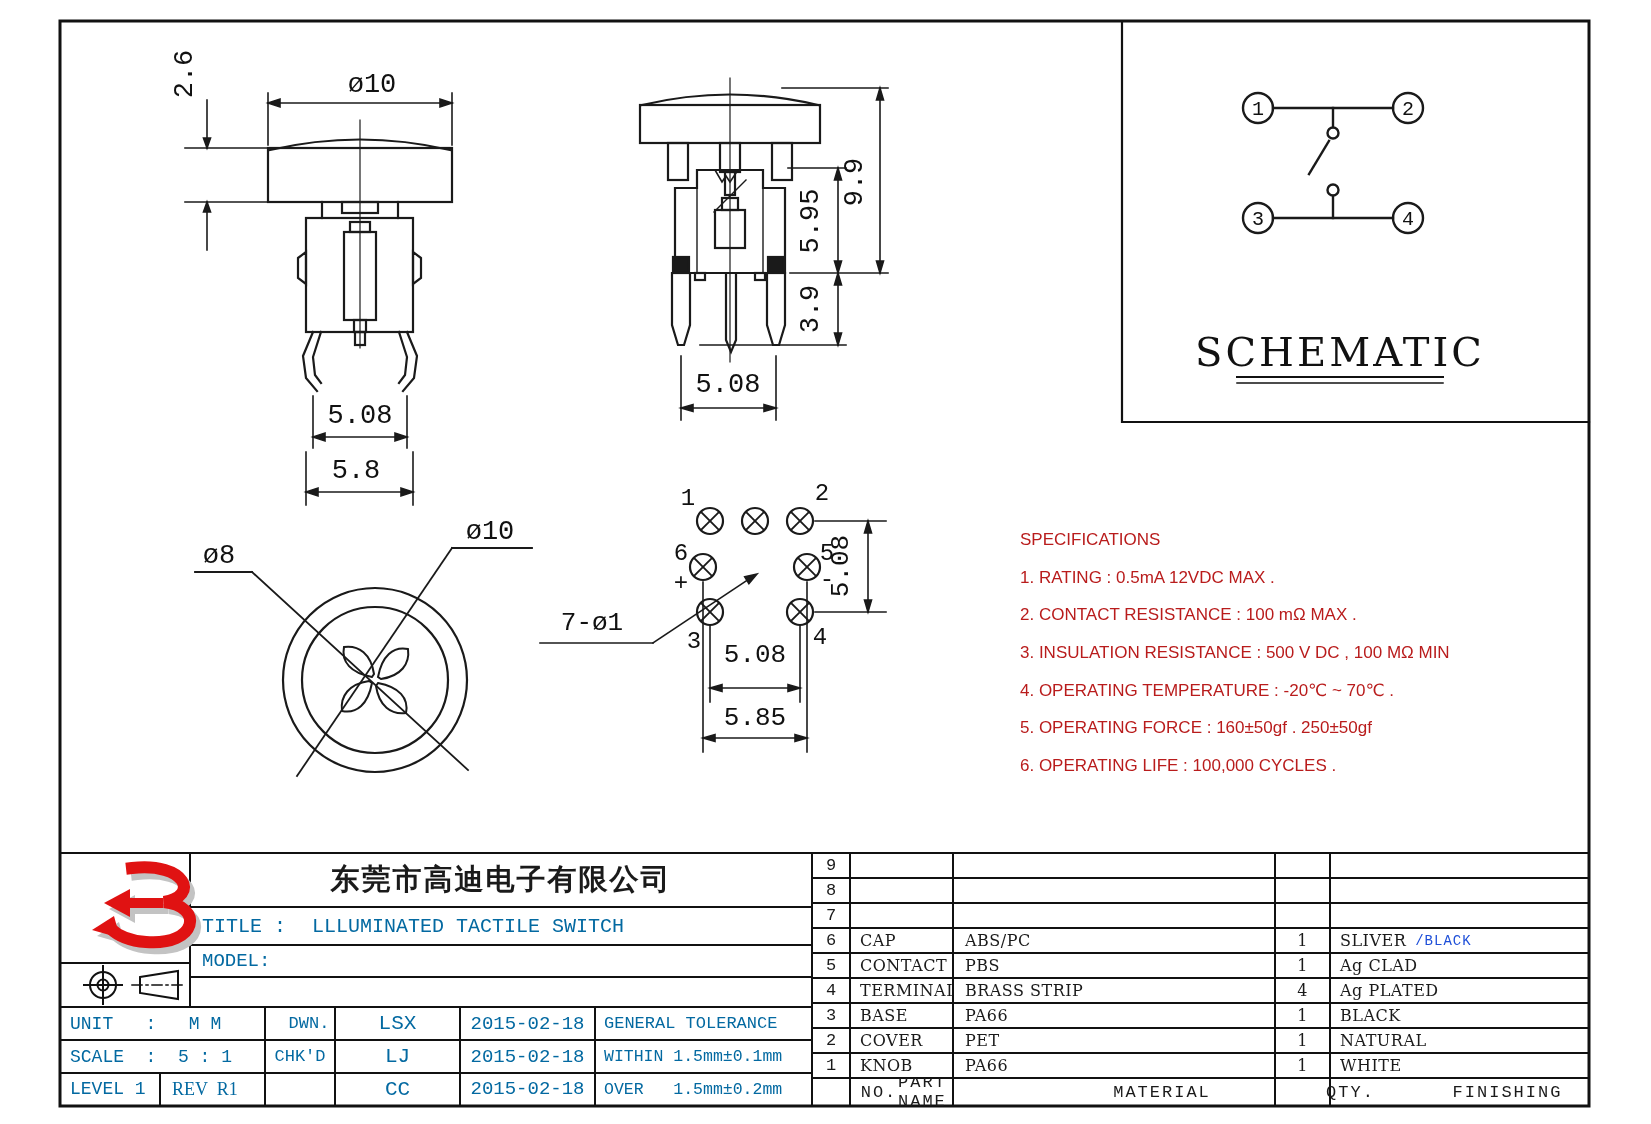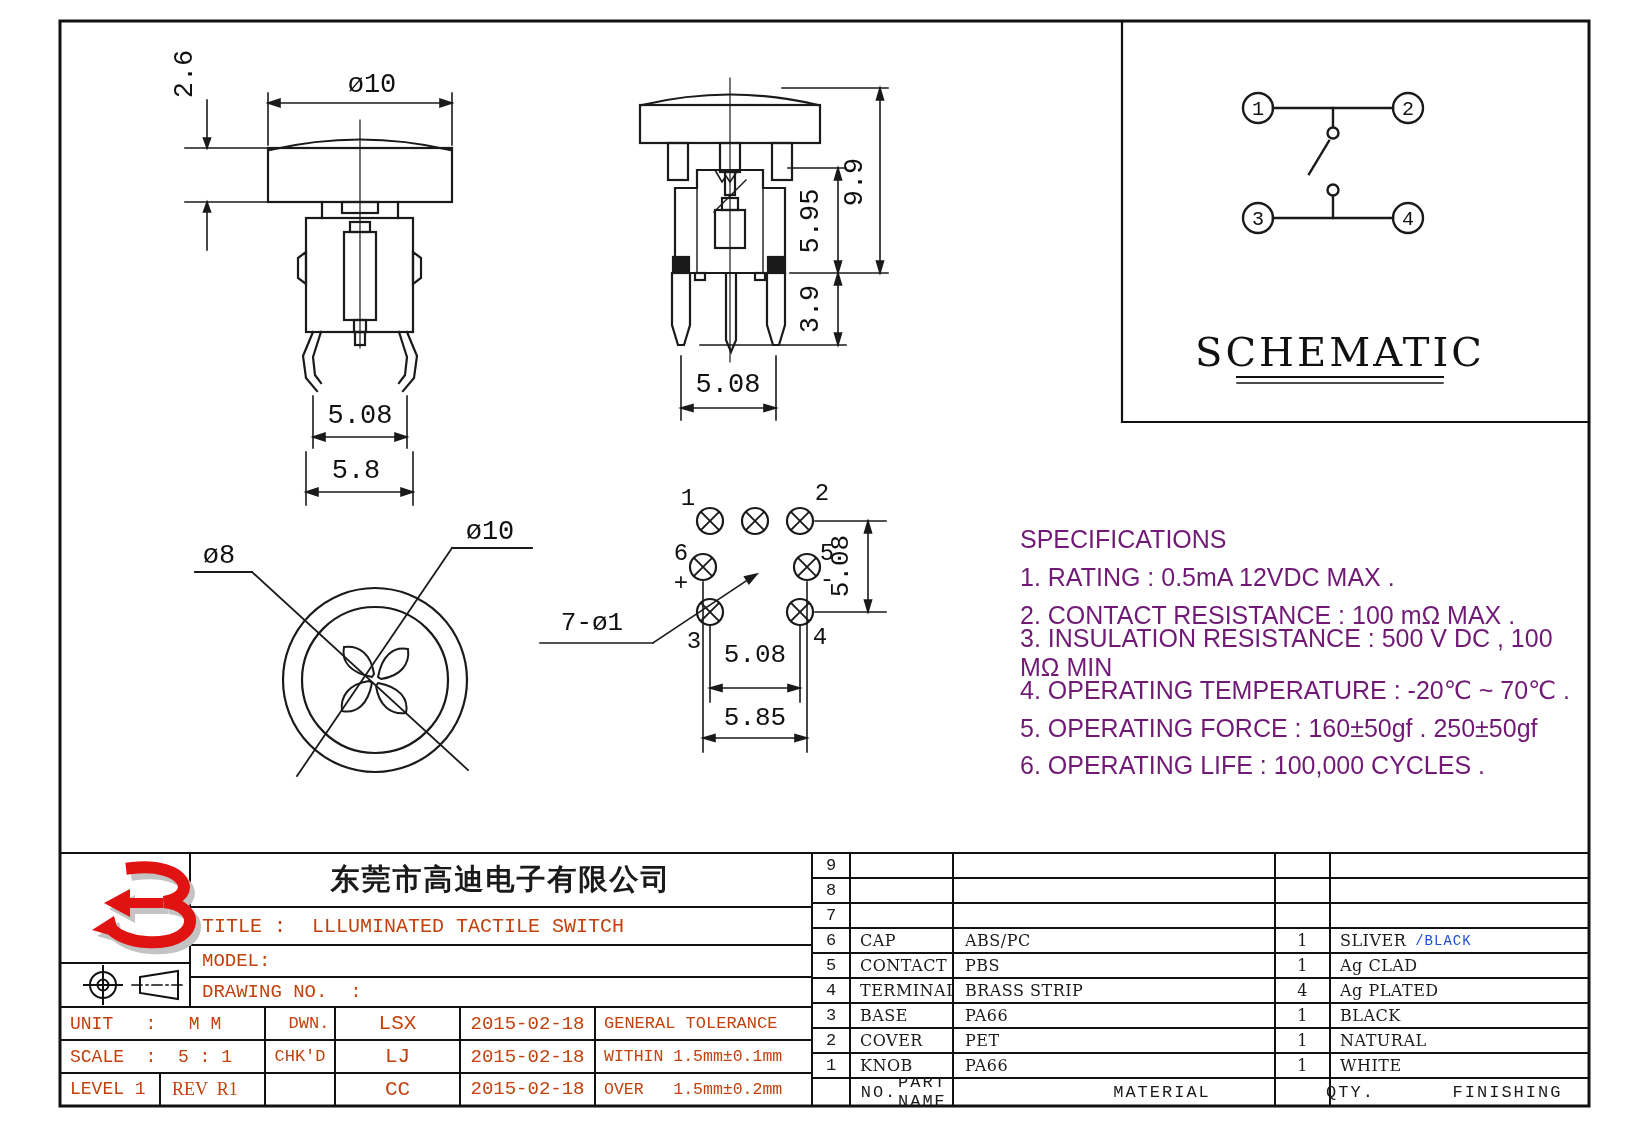--- a/index.html
+++ b/index.html
@@ -8,29 +8,29 @@
     --sans:"Liberation Sans","DejaVu Sans",sans-serif;
     --serifb:"DejaVu Serif","Liberation Serif",serif;
   }
   html,body{margin:0;padding:0;background:#fff;}
   #page{position:relative;width:1651px;height:1124px;background:#ffffff;overflow:hidden;
         font-family:var(--sans);color:var(--ink);}
   #lineart{position:absolute;left:0;top:0;}
   .abs{position:absolute;display:flex;align-items:center;}
   .pre{white-space:pre;}
   
-  .tl{font-family:var(--cad);font-size:18px;color:#c2410c;}
+  .tl{font-family:var(--cad);font-size:18px;color:#0369a1;}
   .company{justify-content:center;font-family:var(--sans);font-weight:bold;font-size:29px;letter-spacing:2px;}
   .titlerow{font-size:20px;}
   .titlerow .val{margin-left:26px;}
   .ctr{justify-content:center;}
   .big{font-size:21px;}
   
   #specs{position:absolute;left:1020px;top:521px;width:575px;font-family:var(--sans);}
-  #specs .line{height:37.7px;display:flex;align-items:center;font-size:25px;color:#701a75;}
+  #specs .line{height:37.7px;display:flex;align-items:center;font-size:17px;color:#b91c1c;}
   
   #bom{position:absolute;left:812px;top:853px;width:777px;height:253px;}
   .bomrow{position:absolute;left:0;width:777px;display:flex;}
   .bomrow>div{display:flex;align-items:center;overflow:hidden;}
   .c-no{width:38px;justify-content:center;font-family:var(--cad);font-size:17px;}
   .c-part{width:103px;padding-left:10px;box-sizing:border-box;}
   .c-mat{width:322px;padding-left:12px;box-sizing:border-box;}
   .c-qty{width:55px;justify-content:center;}
   .c-fin{width:259px;padding-left:10px;box-sizing:border-box;}
   .bold-val{font-family:var(--serifb);font-weight:normal;font-size:16px;letter-spacing:0.5px;}
@@ -342,21 +342,20 @@
     <div class="line">6. OPERATING LIFE : 100,000 CYCLES .</div>
   </div>
 
   <div class="abs company" style="left:190px;top:853px;width:622px;height:54px;">东莞市高迪电子有限公司</div>
 
   <div class="abs tl titlerow" style="left:202px;top:907px;width:600px;height:38px;">
     <span class="pre">TITLE :</span>
     <span class="val pre">LLLUMINATED TACTILE SWITCH</span>
   </div>
   <div class="abs tl pre" style="left:202px;top:945px;width:600px;height:32px;font-size:19px;">MODEL:</div>
-  <div class="abs tl pre" style="left:202px;top:977px;width:600px;height:30px;font-size:19px;">DRAWING NO.  :</div>
 
   <div class="abs tl pre" style="left:70px;top:1007px;width:193px;height:33px;">UNIT   :   M M</div>
   <div class="abs tl ctr" style="left:265px;top:1007px;width:88px;height:33px;font-size:17px;">DWN.</div>
   <div class="abs tl ctr big" style="left:335px;top:1007px;width:125px;height:33px;">LSX</div>
   <div class="abs tl ctr" style="left:460px;top:1007px;width:135px;height:33px;font-size:19px;">2015-02-18</div>
   <div class="abs tl pre" style="left:604px;top:1007px;width:208px;height:33px;font-size:17px;">GENERAL TOLERANCE</div>
 
   <div class="abs tl pre" style="left:70px;top:1040px;width:193px;height:33px;">SCALE  :  5 : 1</div>
   <div class="abs tl ctr" style="left:265px;top:1040px;width:70px;height:33px;font-size:17px;">CHK'D</div>
   <div class="abs tl ctr big" style="left:335px;top:1040px;width:125px;height:33px;">LJ</div>

